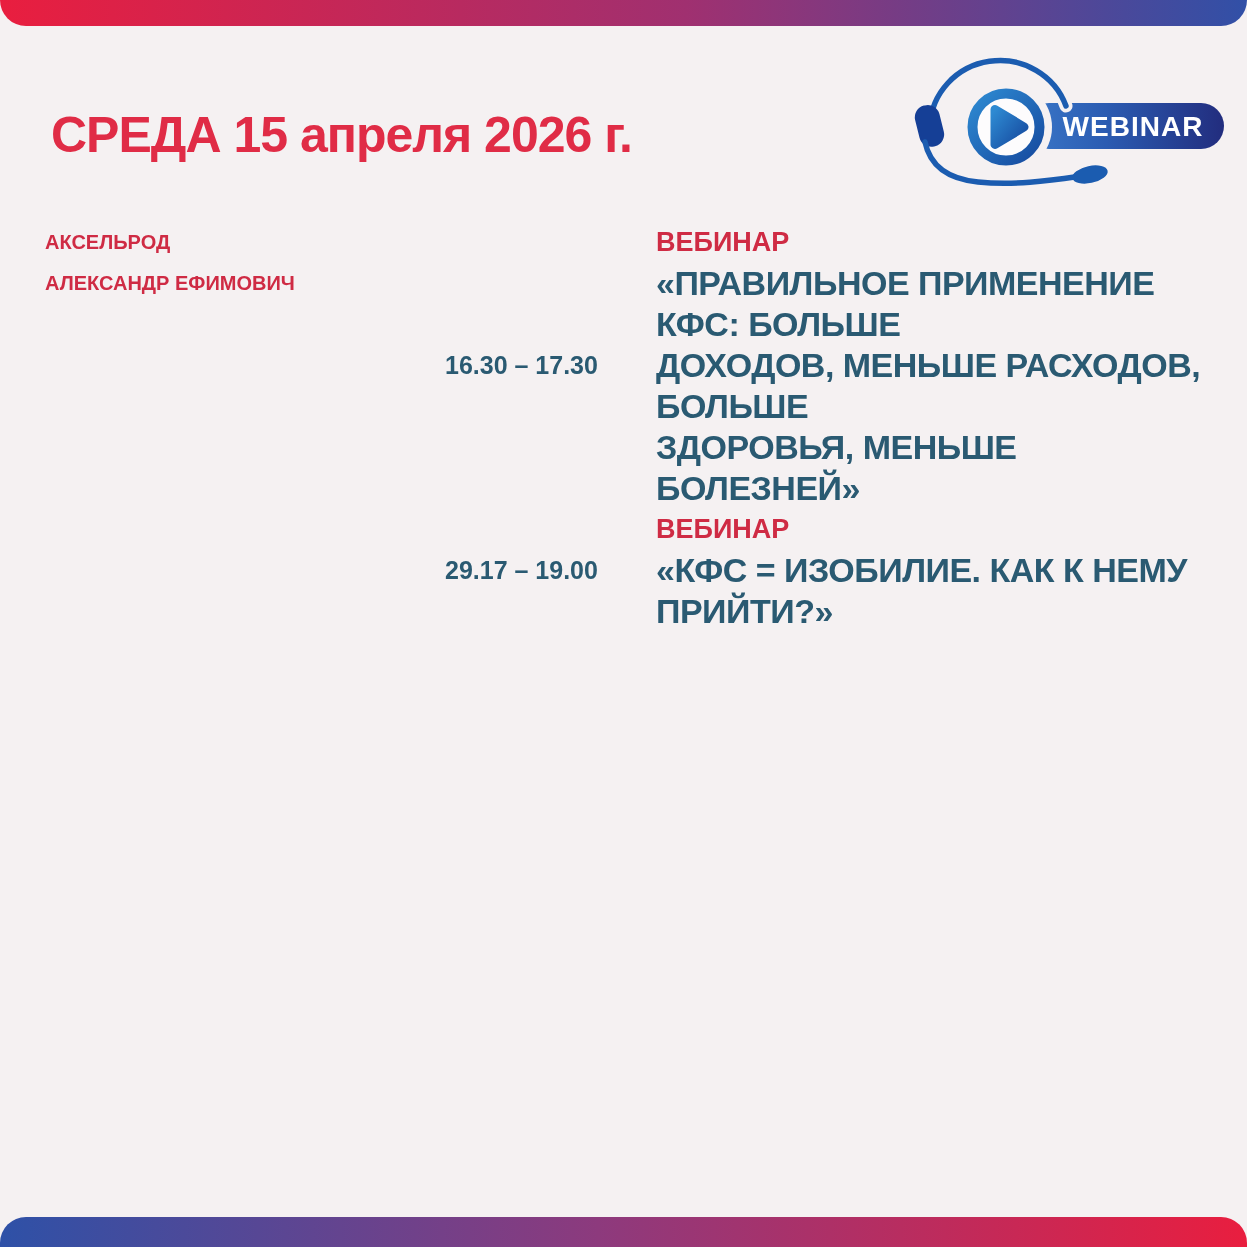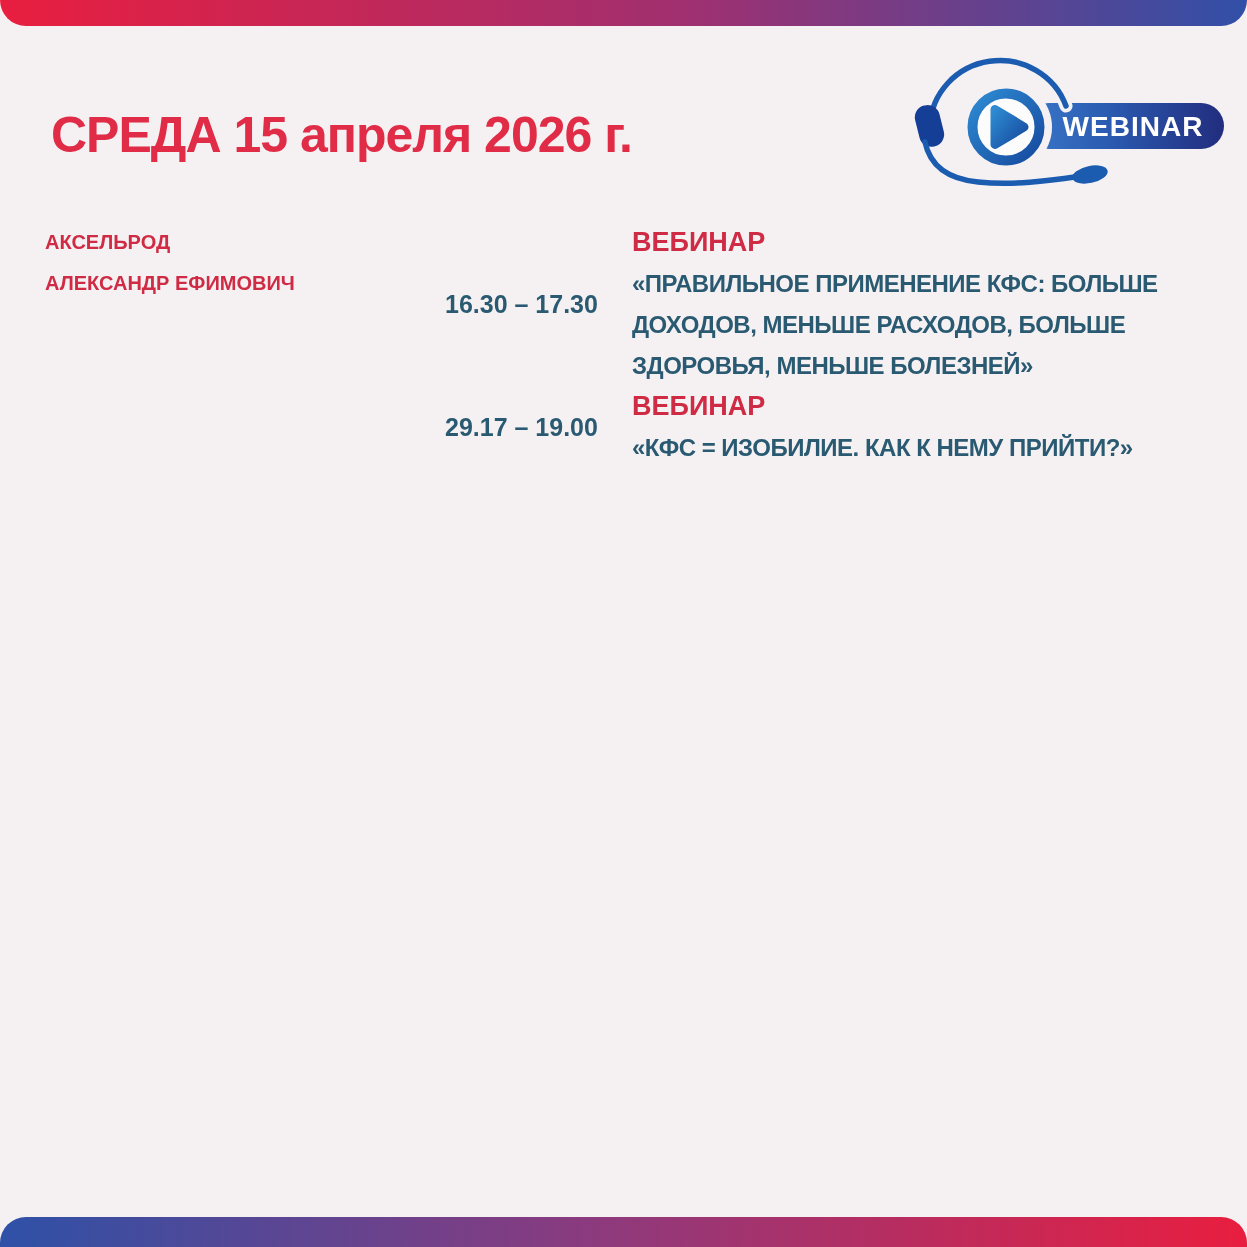--- a/index.html
+++ b/index.html
@@ -43,27 +43,27 @@
   }
   .events {
     position: absolute; left: 445px; top: 222px; right: 20px;
   }
   .event { display: flex; align-items: center; }
   .event-time {
     flex: none; width: 187px;
     font-size: 25px; font-weight: bold; line-height: 41px;
     color: #2a5a72; white-space: nowrap;
   }
-  .event-body { flex: 1; min-width: 0; }
+  .event-body { flex: 1; min-width: 0; margin-left: 24px; }
   .event-type {
     font-size: 27px; font-weight: bold; line-height: 41px;
     color: #cf2b44;
   }
   .event-title {
-    font-size: 24px; font-weight: bold; line-height: 41px; letter-spacing: -0.5px;
+    font-size: 34px; font-weight: bold; line-height: 41px; letter-spacing: -0.5px;
     color: #2a5a72; white-space: pre-line;
   }
   .badge-label {
     font-family: "Liberation Sans", "DejaVu Sans", sans-serif;
     font-weight: bold;
   }
 </style>
 </head>
 <body>
 

